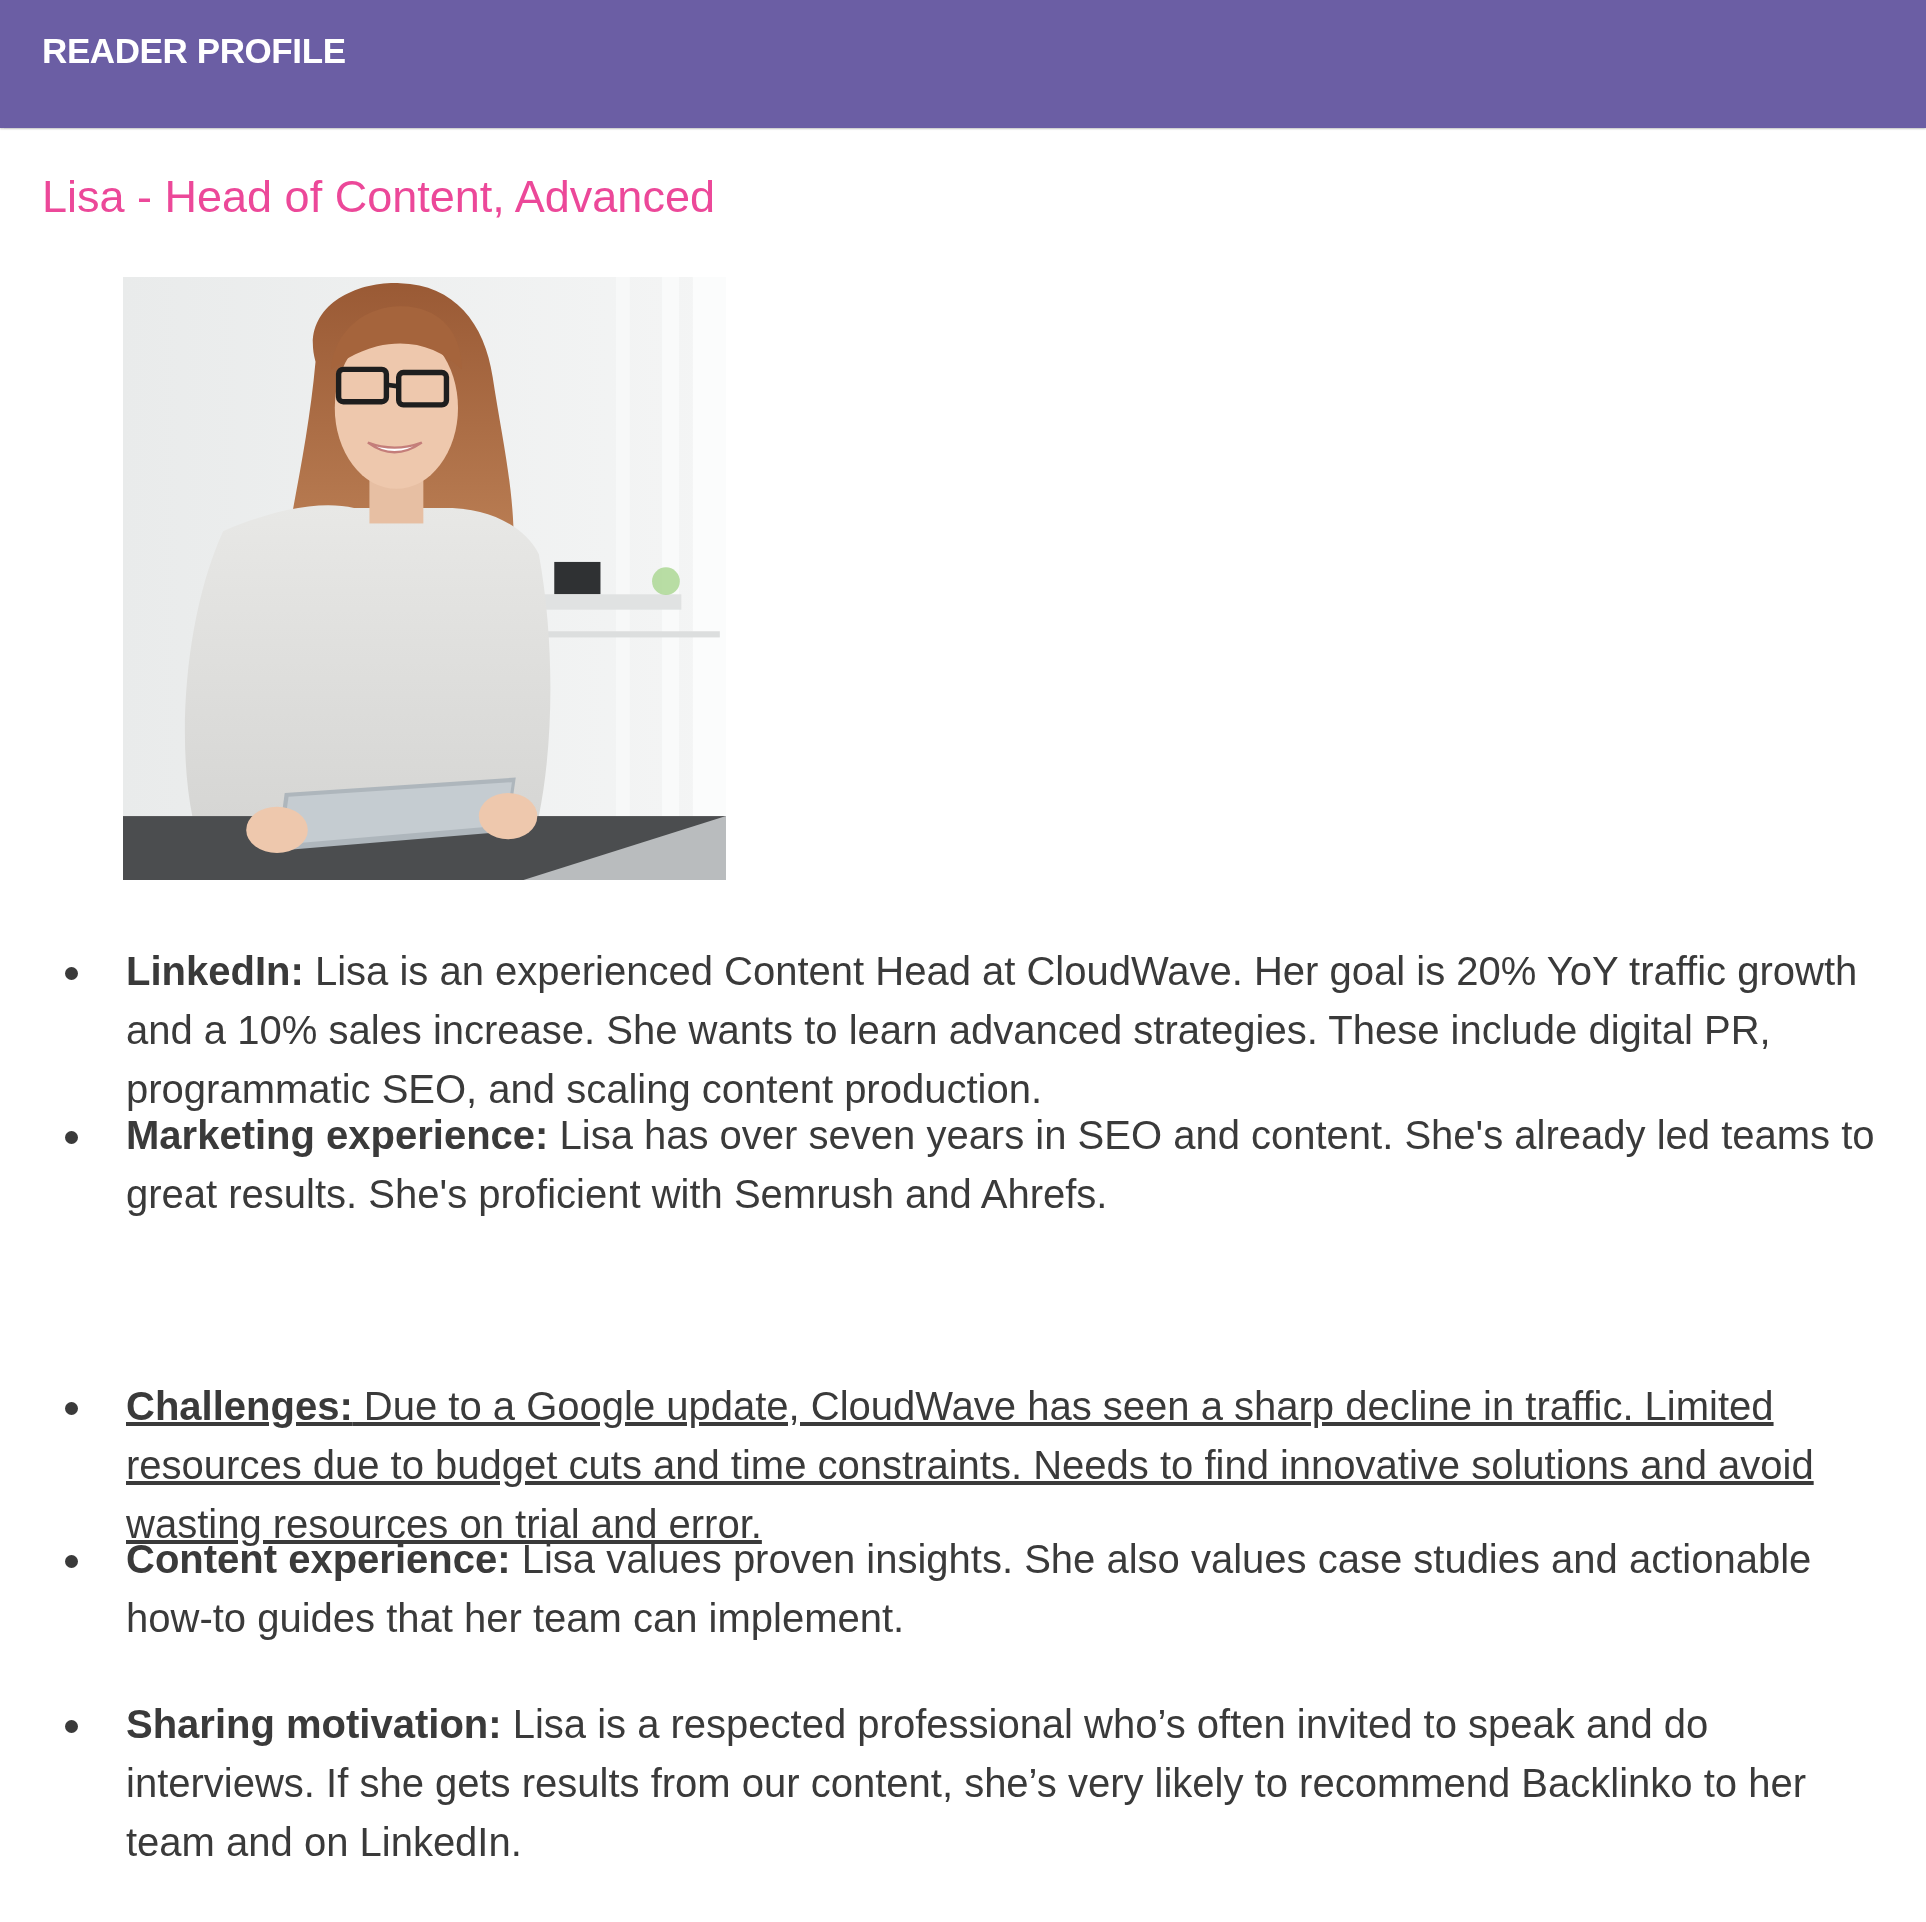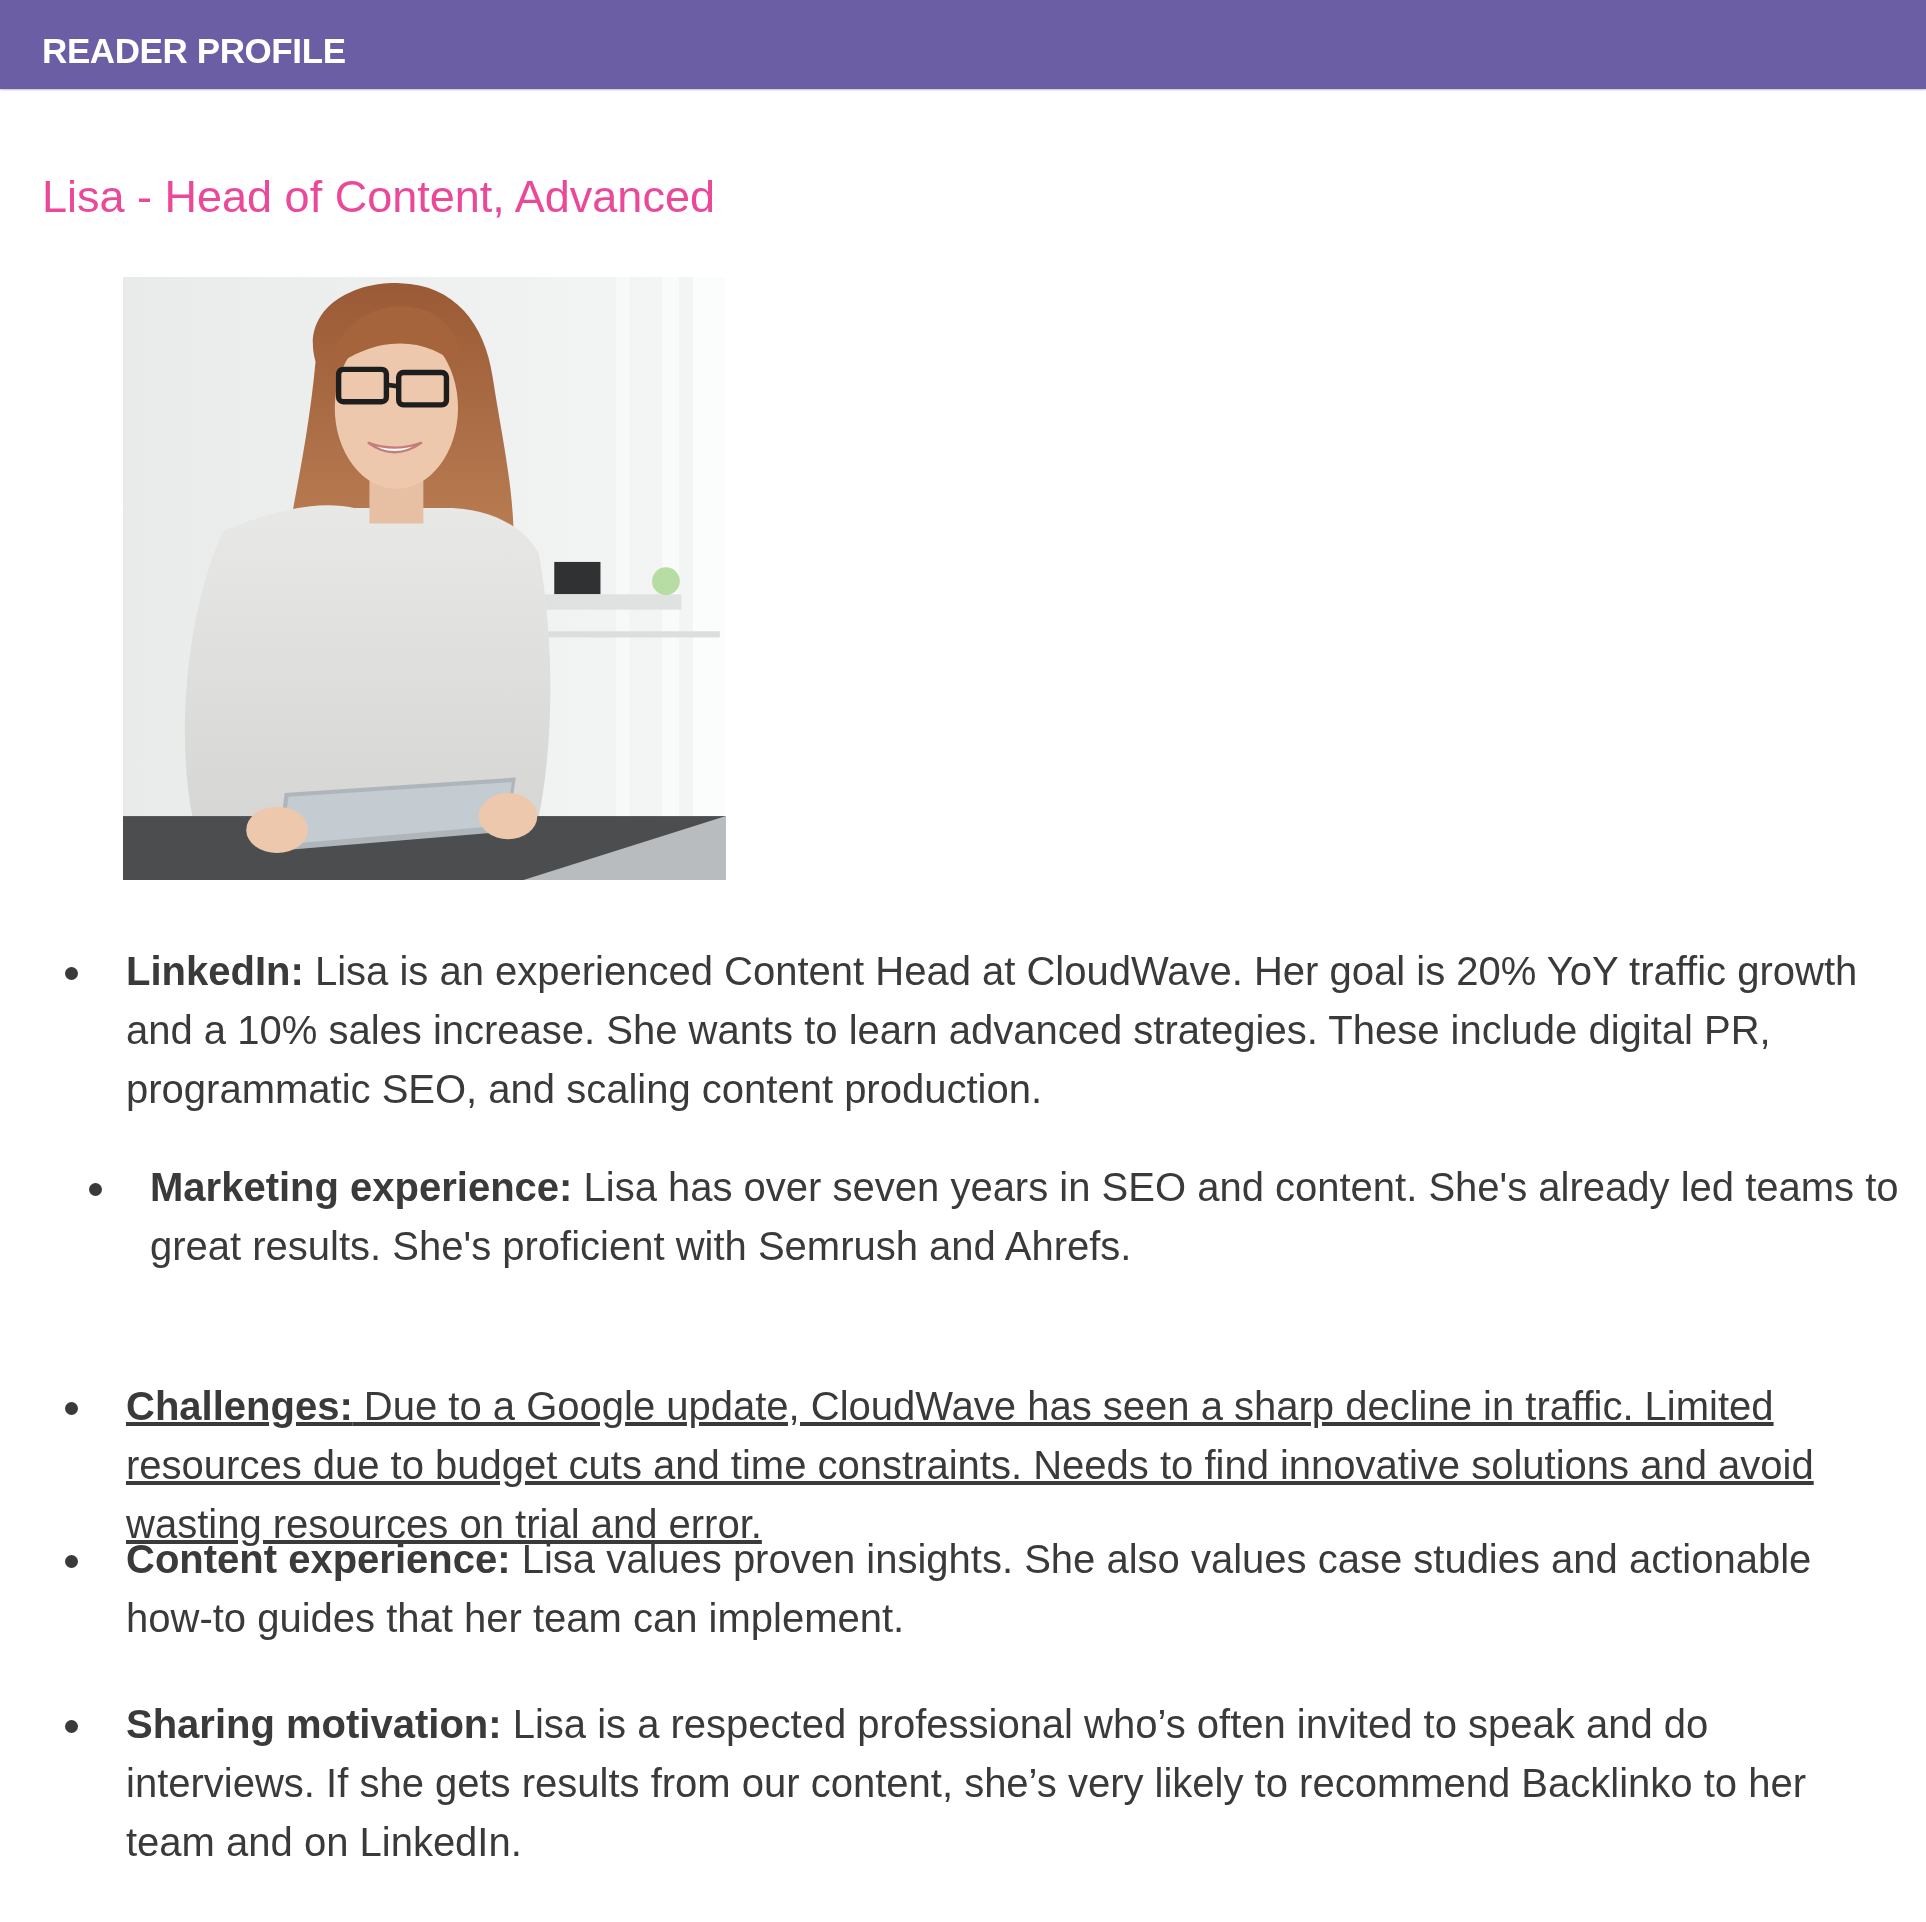--- a/index.html
+++ b/index.html
@@ -12,21 +12,21 @@
       height: 1923px;
       position: relative;
       overflow: hidden;
       font-family: "Liberation Sans", "DejaVu Sans", sans-serif;
       color: #3a3a3a;
     }
     .header-bar {
       position: absolute;
       left: 0; top: 0;
       width: 1926px;
-      height: 89px;
+      height: 128px;
       background: #6B5EA4;
       box-shadow: 0 2.3px 1.5px rgba(0,0,0,0.18);
     }
     .header-title {
       position: absolute;
       left: 42px;
       top: 31px;
       font-size: 35px;
       font-weight: 700;
       color: #ffffff;
@@ -144,21 +144,21 @@
     <ellipse cx="200" cy="718" rx="40" ry="30" fill="#eec8ad"></ellipse>
     <ellipse cx="500" cy="700" rx="38" ry="30" fill="#eec8ad"></ellipse>
   </svg>
 </div>
 
 <ul class="bullets">
   <li class="bullet-item" style="top:942px;">
     <span class="bullet-dot"></span>
     <span class="bullet-label">LinkedIn:</span><span> Lisa is an experienced Content Head at CloudWave. Her goal is 20% YoY traffic growth and a 10% sales increase. She wants to learn advanced strategies. These include digital PR, programmatic SEO, and scaling content production.</span>
   </li>
-  <li class="bullet-item" style="top:1158px;margin-left:24px;">
+  <li class="bullet-item" style="top:1106px;">
     <span class="bullet-dot"></span>
     <span class="bullet-label">Marketing experience:</span><span> Lisa has over seven years in SEO and content. She's already led teams to great results. She's proficient with Semrush and Ahrefs.</span>
   </li>
   <li class="bullet-item" style="top:1377px;text-decoration:underline;">
     <span class="bullet-dot"></span>
     <span class="bullet-label">Challenges:</span><span> Due to a Google update, CloudWave has seen a sharp decline in traffic. Limited resources due to budget cuts and time constraints. Needs to find innovative solutions and avoid wasting resources on trial and error.</span>
   </li>
   <li class="bullet-item" style="top:1530px;">
     <span class="bullet-dot"></span>
     <span class="bullet-label">Content experience:</span><span> Lisa values proven insights. She also values case studies and actionable how-to guides that her team can implement.</span>

